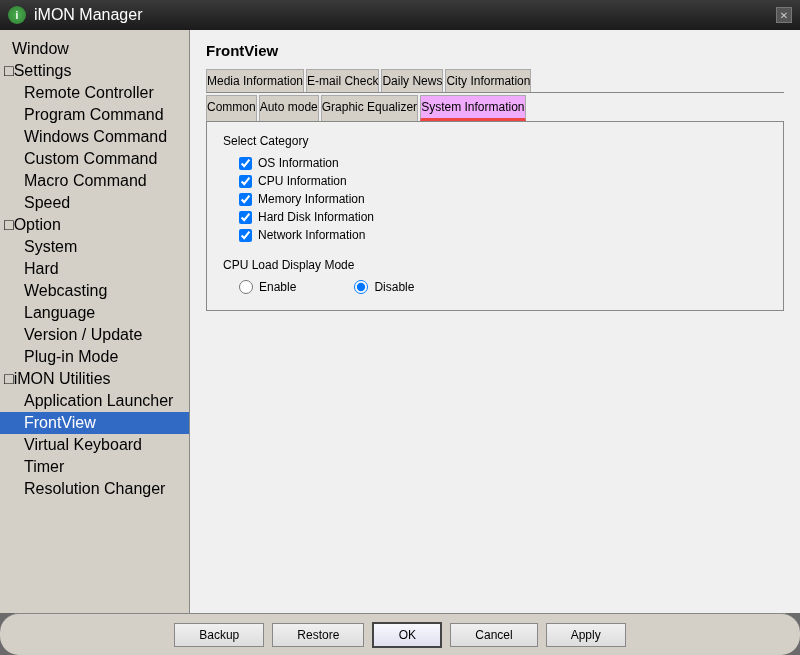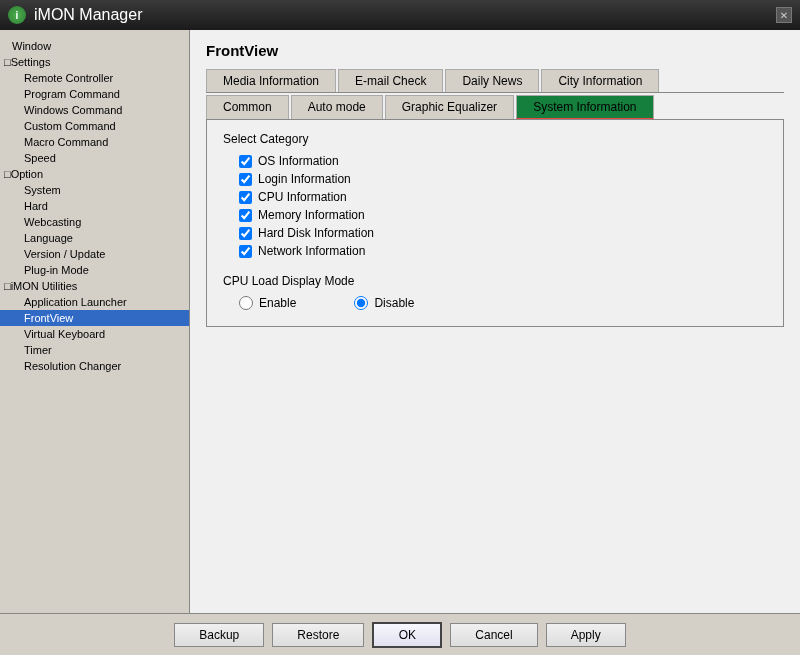--- a/index.html
+++ b/index.html
@@ -70,21 +70,21 @@
       border-right: 1px solid #888;
       padding: 8px 0;
       overflow-y: auto;
       flex-shrink: 0;
     }
     .sidebar-item {
       padding: 2px 8px 2px 12px;
       cursor: pointer;
       color: #000;
       white-space: nowrap;
-      font-size: 11px;
+      font-size: 16px;
     }
     .sidebar-item.group-header {
       padding-left: 4px;
       font-weight: normal;
     }
     .sidebar-item.indented {
       padding-left: 24px;
     }
     .sidebar-item.active {
       background: #316ac5;
@@ -105,32 +105,32 @@
       color: #000;
     }
 
     
     .tabs-row {
       display: flex;
       margin-bottom: 0;
       border-bottom: 1px solid #888;
     }
     .tab {
-      padding: 4px 16px;
+      padding: 4px 0;
       border: 1px solid #aaa;
       background: #d4d0c8;
       cursor: pointer;
       margin-right: 2px;
       font-size: 12px;
       border-bottom: none;
       color: #000;
     }
     .tab.active {
-      background: #15803d;
-      border-bottom: 1px solid #ef4444;
+      background: #f0abfc;
+      border-bottom: 3px solid #ef4444;
       font-weight: normal;
       z-index: 1;
     }
 
     .tabs-section {
       border: 1px solid #888;
       border-top: none;
       background: #f0f0f0;
       padding: 12px 16px 16px 16px;
     }
@@ -187,20 +187,21 @@
     
     .bottom-bar {
       height: 42px;
       background: #d4d0c8;
       border-top: 1px solid #888;
       display: flex;
       align-items: center;
       justify-content: center;
       gap: 8px;
       padding: 0 16px;
+      border-radius: 19px;
     }
     .btn {
       padding: 4px 24px;
       border: 1px solid #888;
       background: linear-gradient(to bottom, #f0f0f0, #ddd);
       cursor: pointer;
       font-size: 12px;
       min-width: 70px;
       text-align: center;
     }
@@ -270,24 +271,20 @@
     <div class="tabs-section">
 
       <div class="section-heading">Select Category</div>
       <div class="checkbox-list">
 
         <div class="checkbox-item">
           <input type="checkbox" id="cb-os" checked="" style="">
           <label for="cb-os">OS Information</label>
         </div>
 
-        <div class="checkbox-item">
-          <input type="checkbox" id="cb-login" checked="" style="">
-          <label for="cb-login">Login Information</label>
-        </div>
 
         <div class="checkbox-item">
           <input type="checkbox" id="cb-cpu" checked="" style="">
           <label for="cb-cpu">CPU Information</label>
         </div>
 
         <div class="checkbox-item">
           <input type="checkbox" id="cb-memory" checked="" style="">
           <label for="cb-memory">Memory Information</label>
         </div>

